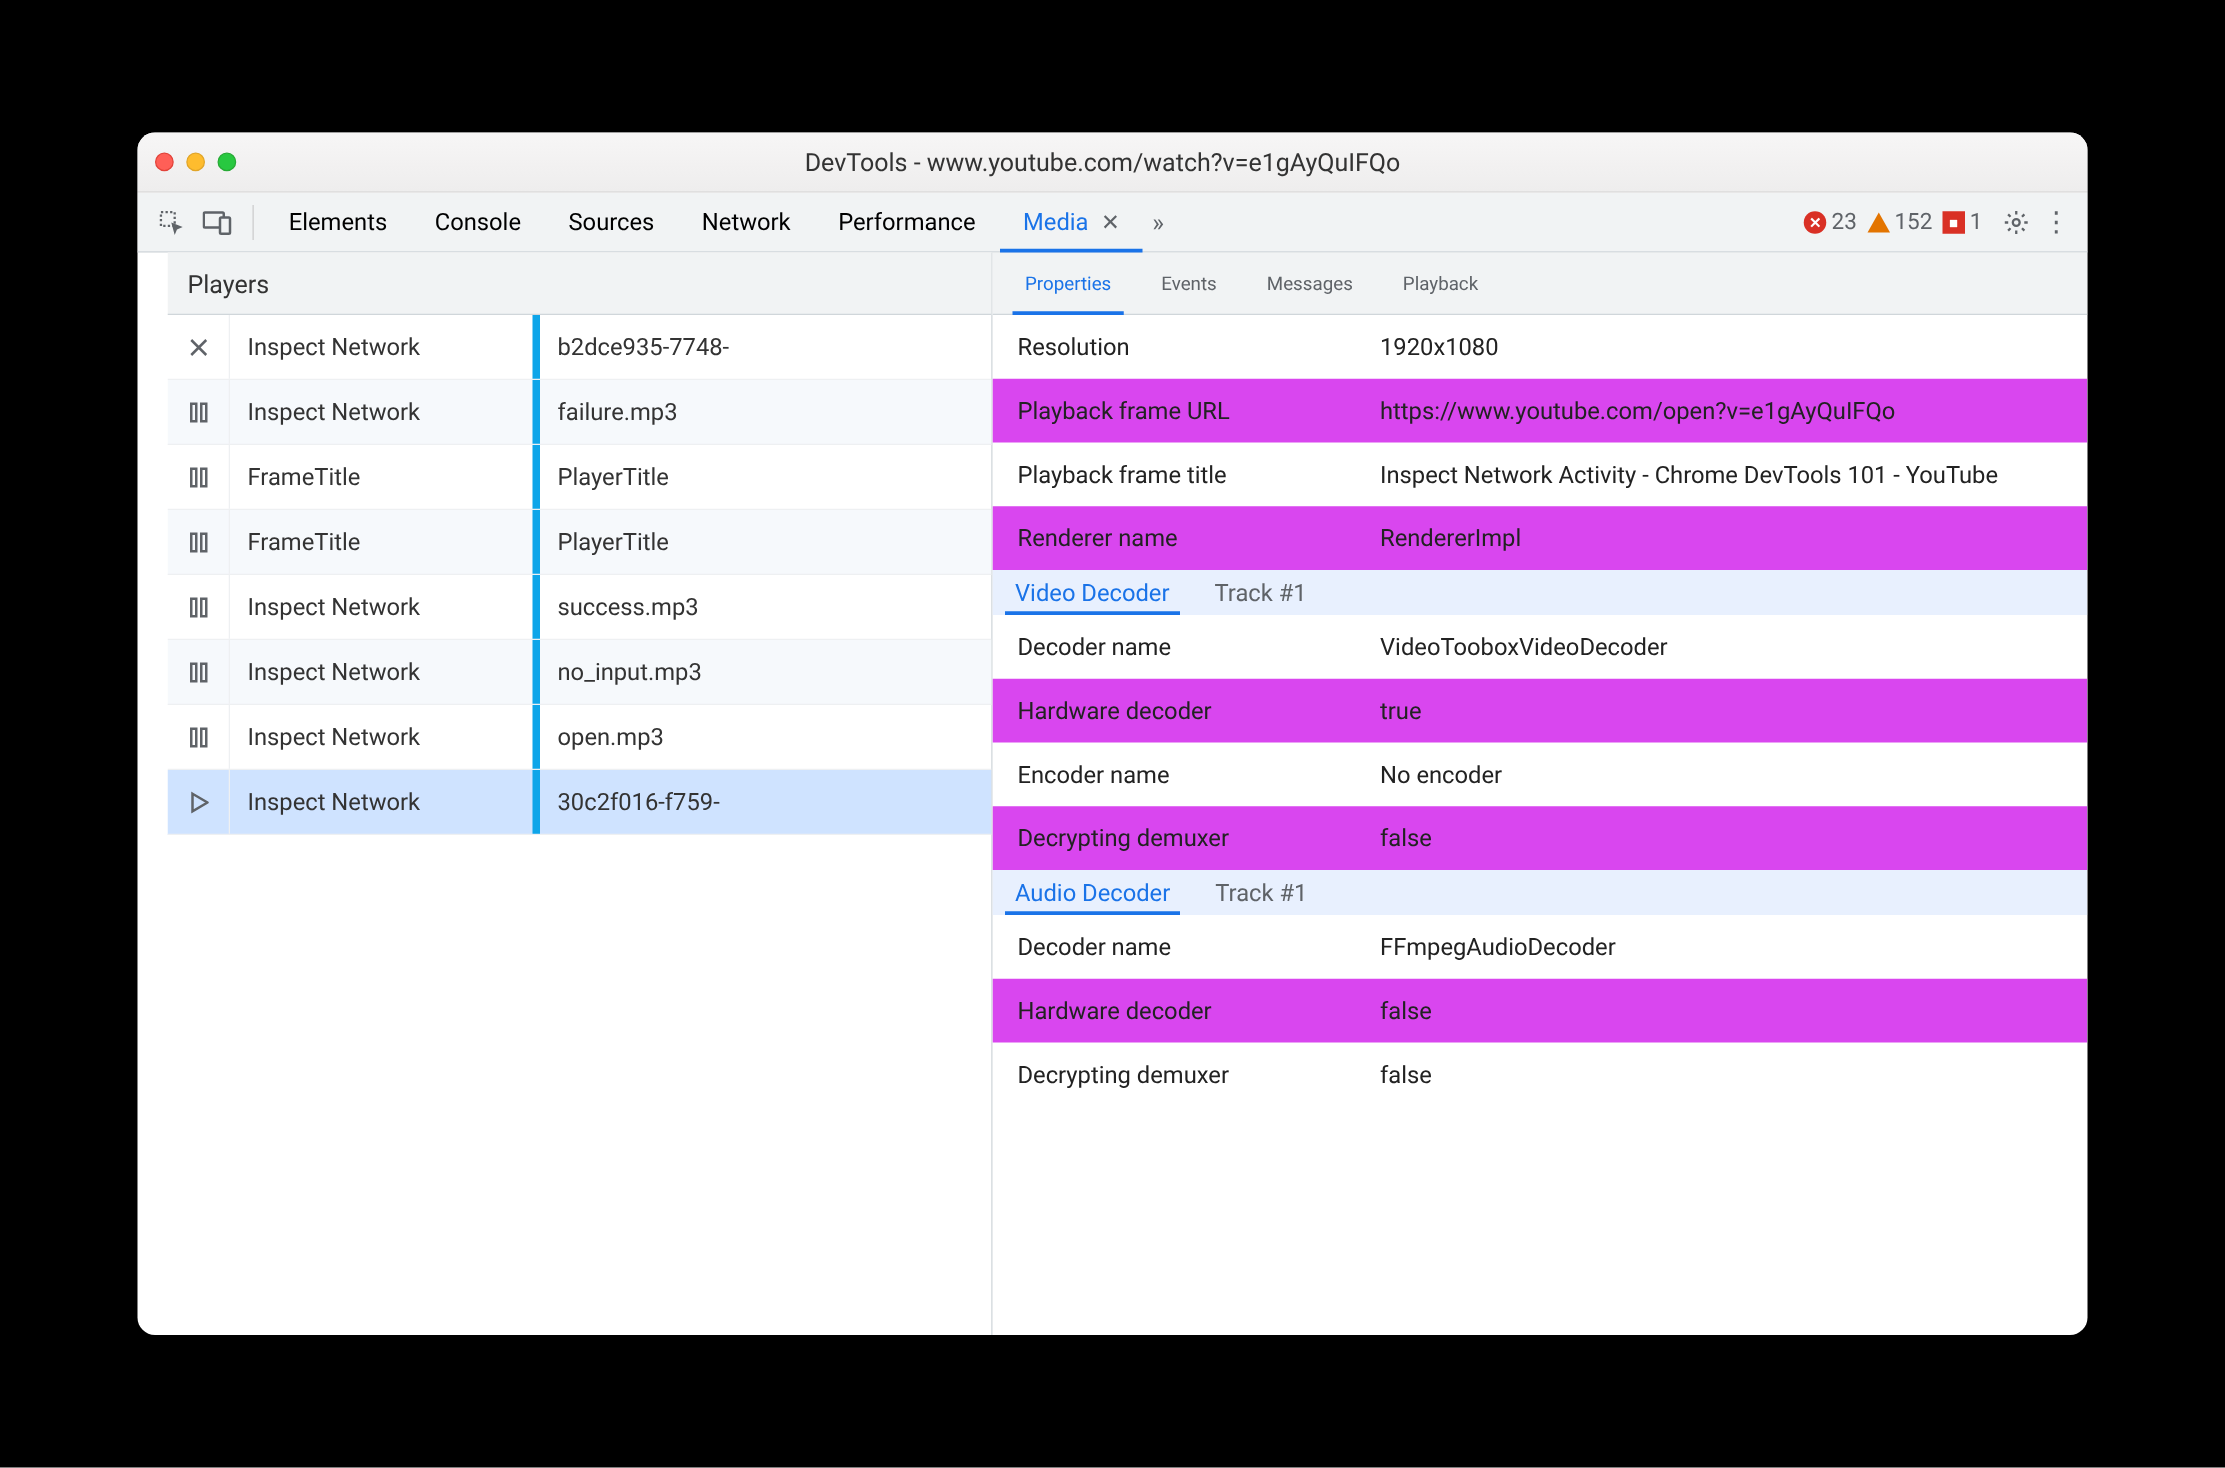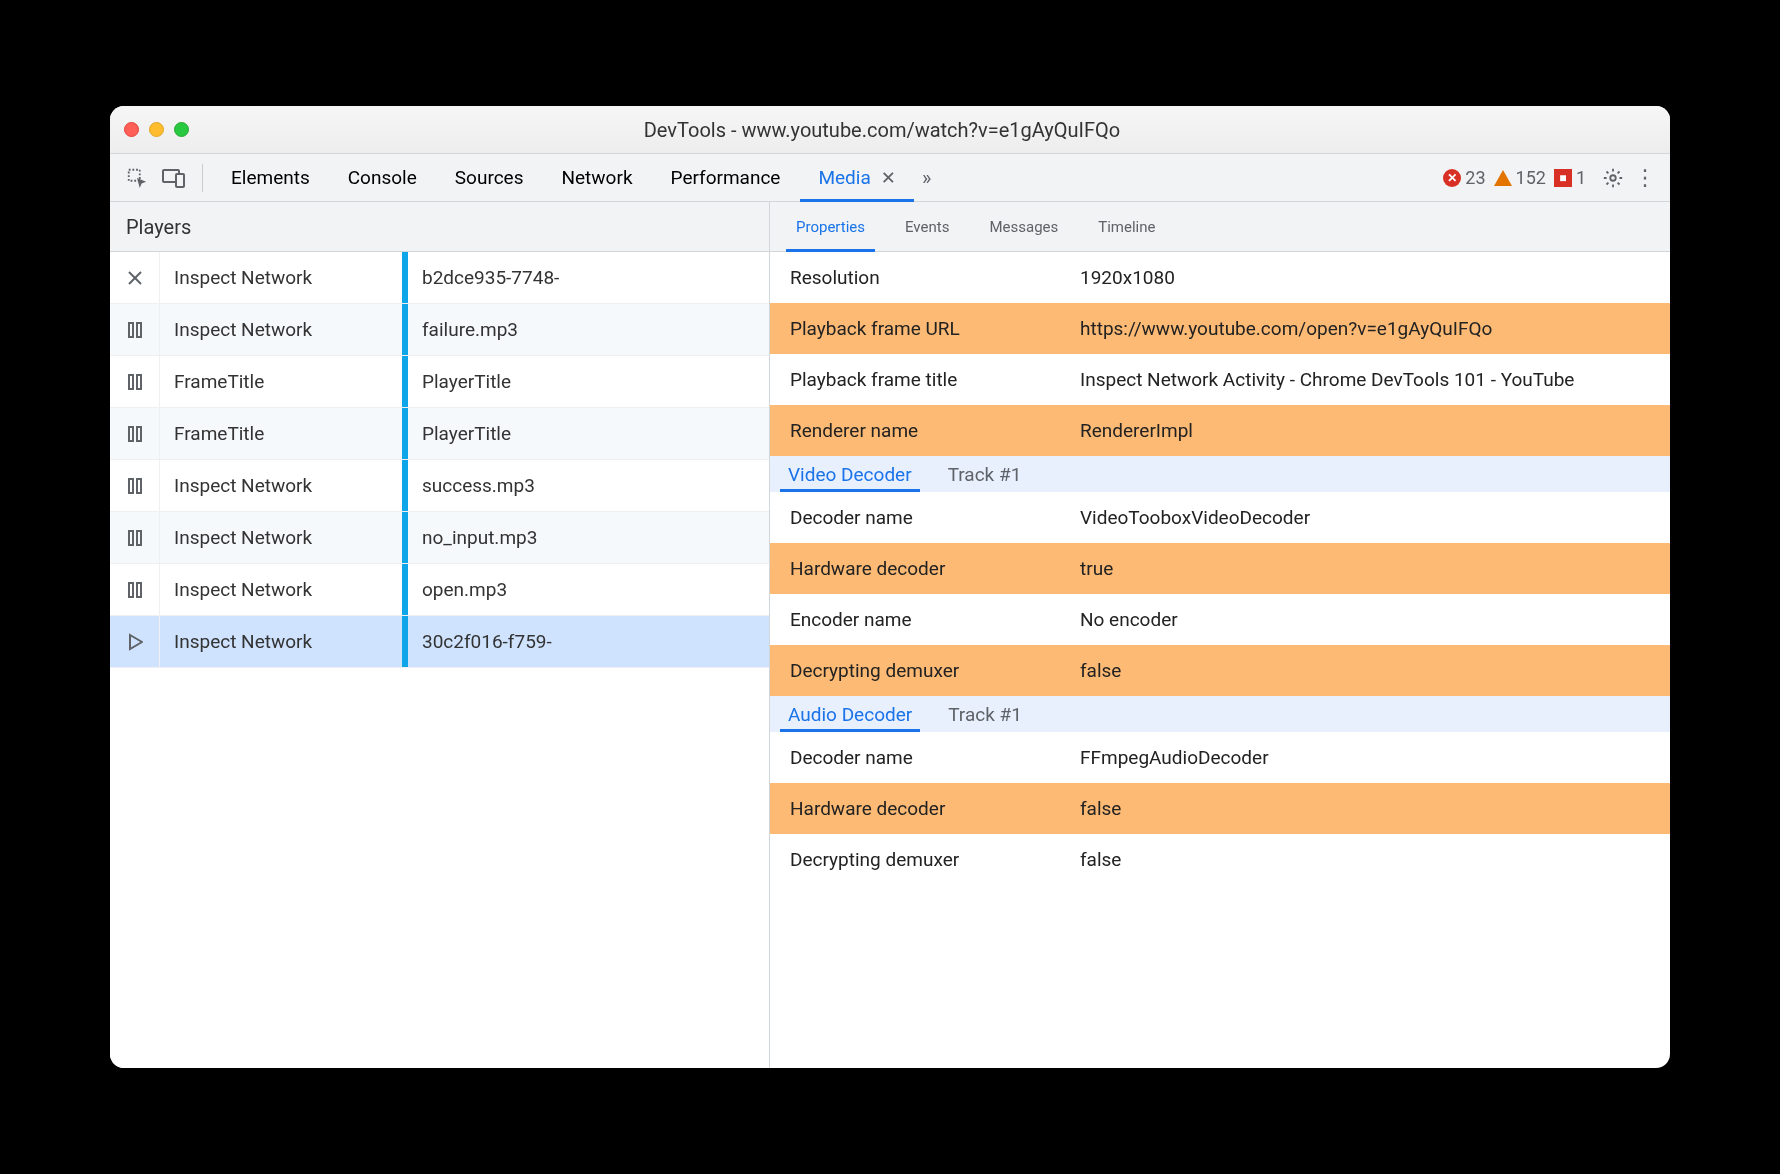--- a/index.html
+++ b/index.html
@@ -127,20 +127,21 @@
     width:18px;height:18px;background:#d93025;display:flex;align-items:center;justify-content:center;color:#fff;font-size:12px;
   }
   .gear, .kebab {
     width:30px;display:flex;align-items:center;justify-content:center;color:#5f6368;cursor:pointer;
   }
   .kebab { font-size:22px; }
   .content {
     flex:1;
     display:flex;
     overflow:hidden;
+    margin-left:24px;
   }
   .left {
     width: 660px;
     border-right:1px solid #d0d6da;
     display:flex;
     flex-direction:column;
     background:#fff;
   }
   .left-header {
     height:50px;
@@ -218,21 +219,21 @@
   }
   .sub-tab.active::after {
     content:"";position:absolute;left:10px;right:10px;bottom:-1px;height:3px;background:#1a73e8;
   }
   .prop-row {
     display:flex;
     padding:14px 20px;
     font-size:19px;
     color:#222;
   }
-  .prop-row.alt { background:#fdba74; }
+  .prop-row.alt { background:#d946ef; }
   .prop-key { width:290px; }
   .prop-val { flex:1; }
   .section-header {
     background:#e8f0fe;
     display:flex;
     align-items:center;
     padding:0 0;
     height:36px;
   }
   .section-tab {
@@ -389,21 +390,21 @@
             <div class="col-b">30c2f016-f759-</div>
           </div>
         </div>
     </div>
 
     <div class="right">
       <div class="sub-tabs">
         <div class="sub-tab active">Properties</div>
         <div class="sub-tab">Events</div>
         <div class="sub-tab">Messages</div>
-        <div class="sub-tab">Timeline</div>
+        <div class="sub-tab">Playback</div>
       </div>
 
       <div class="prop-row">
         <div class="prop-key">Resolution</div>
         <div class="prop-val">1920x1080</div>
       </div>
       <div class="prop-row alt">
         <div class="prop-key">Playback frame URL</div>
         <div class="prop-val">https://www.youtube.com/open?v=e1gAyQuIFQo</div>
       </div>

